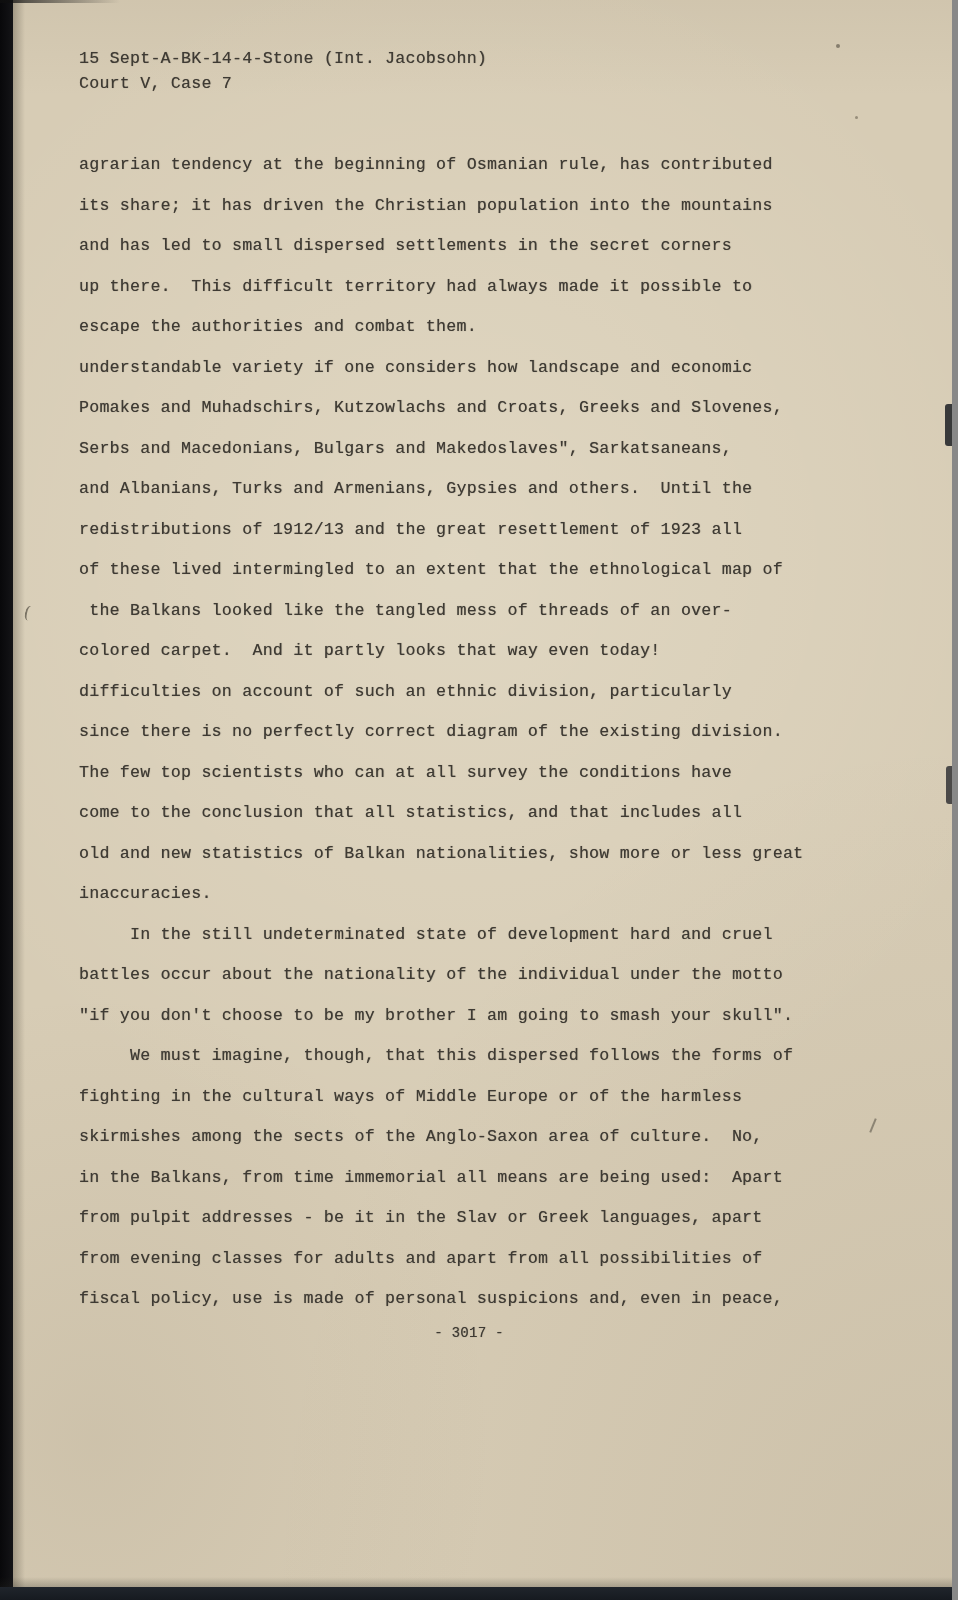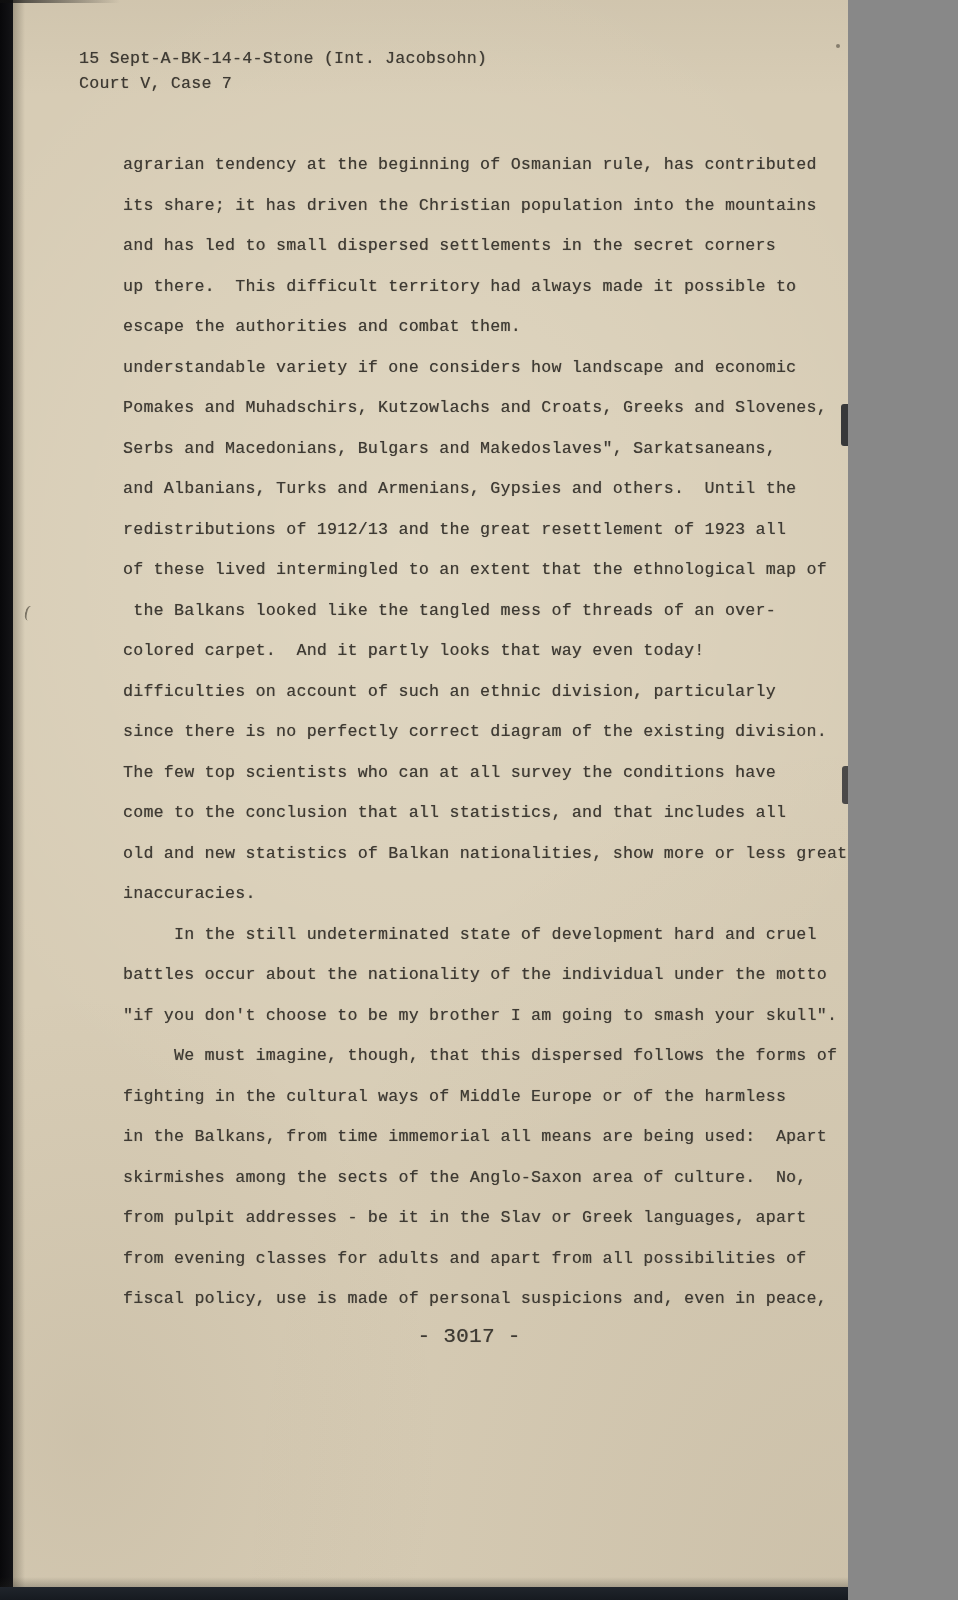--- a/index.html
+++ b/index.html
@@ -1,19 +1,19 @@
 <!DOCTYPE html>
 <html><head>
 <meta charset="utf-8">
 <style>
   html, body { margin: 0; padding: 0; background: #888; }
 
   .page {
     position: relative;
-    width: 848px;
+    width: 952px;
     height: 1600px;
     overflow: hidden;
     font-family: "Liberation Mono", "DejaVu Sans Mono", monospace;
     color: #3e3a33;
     background-color: #d7ccb5;
     background-image:
       radial-gradient(90% 55% at 48% 35%, rgba(255,252,238,0.22), rgba(255,252,238,0) 70%),
       radial-gradient(120% 90% at 100% 100%, rgba(110,95,70,0.10), rgba(110,95,70,0) 60%),
       radial-gradient(60% 40% at 10% 90%, rgba(120,105,80,0.10), rgba(120,105,80,0) 70%),
       linear-gradient(180deg, rgba(120,105,80,0.07), rgba(120,105,80,0) 6%);
@@ -75,26 +75,25 @@
     white-space: pre;
     text-shadow: 0.3px 0.3px 0.7px rgba(62,58,51,0.65);
   }
 
   .doc-body { margin-top: 49px; }
 
   .line {
     font-size: 16.5px; line-height: 40.5px; height: 40.5px;
     letter-spacing: 0.3px; white-space: pre;
     text-shadow: 0.3px 0.3px 0.7px rgba(62,58,51,0.65);
-    margin-left: 44px;
   }
 
   .footer-page-number {
     margin-top: 5px; width: 780px; text-align: center;
-    font-size: 21px; letter-spacing: 0.3px; white-space: pre;
+    font-size: 14px; letter-spacing: 0.3px; white-space: pre;
     text-shadow: 0.3px 0.3px 0.7px rgba(62,58,51,0.65);
   }
 </style>
 </head>
 <body>
 
 <div class="page">
 
   <div class="edge-left"></div>
   <div class="edge-bottom"></div>
@@ -131,22 +130,22 @@
       <div class="line">since there is no perfectly correct diagram of the existing division.</div>
       <div class="line">The few top scientists who can at all survey the conditions have</div>
       <div class="line">come to the conclusion that all statistics, and that includes all</div>
       <div class="line">old and new statistics of Balkan nationalities, show more or less great</div>
       <div class="line">inaccuracies.</div>
       <div class="line">     In the still undeterminated state of development hard and cruel</div>
       <div class="line">battles occur about the nationality of the individual under the motto</div>
       <div class="line">"if you don't choose to be my brother I am going to smash your skull".</div>
       <div class="line">     We must imagine, though, that this dispersed follows the forms of</div>
       <div class="line">fighting in the cultural ways of Middle Europe or of the harmless</div>
+      <div class="line">skirmishes among the sects of the Anglo-Saxon area of culture.  No,</div>
       <div class="line">in the Balkans, from time immemorial all means are being used:  Apart</div>
-      <div class="line">skirmishes among the sects of the Anglo-Saxon area of culture.  No,</div>
       <div class="line">from pulpit addresses - be it in the Slav or Greek languages, apart</div>
       <div class="line">from evening classes for adults and apart from all possibilities of</div>
       <div class="line">fiscal policy, use is made of personal suspicions and, even in peace,</div>
     </div>
 
     <div class="footer-page-number">- 3017 -</div>
 
   </div>
 </div>
 

